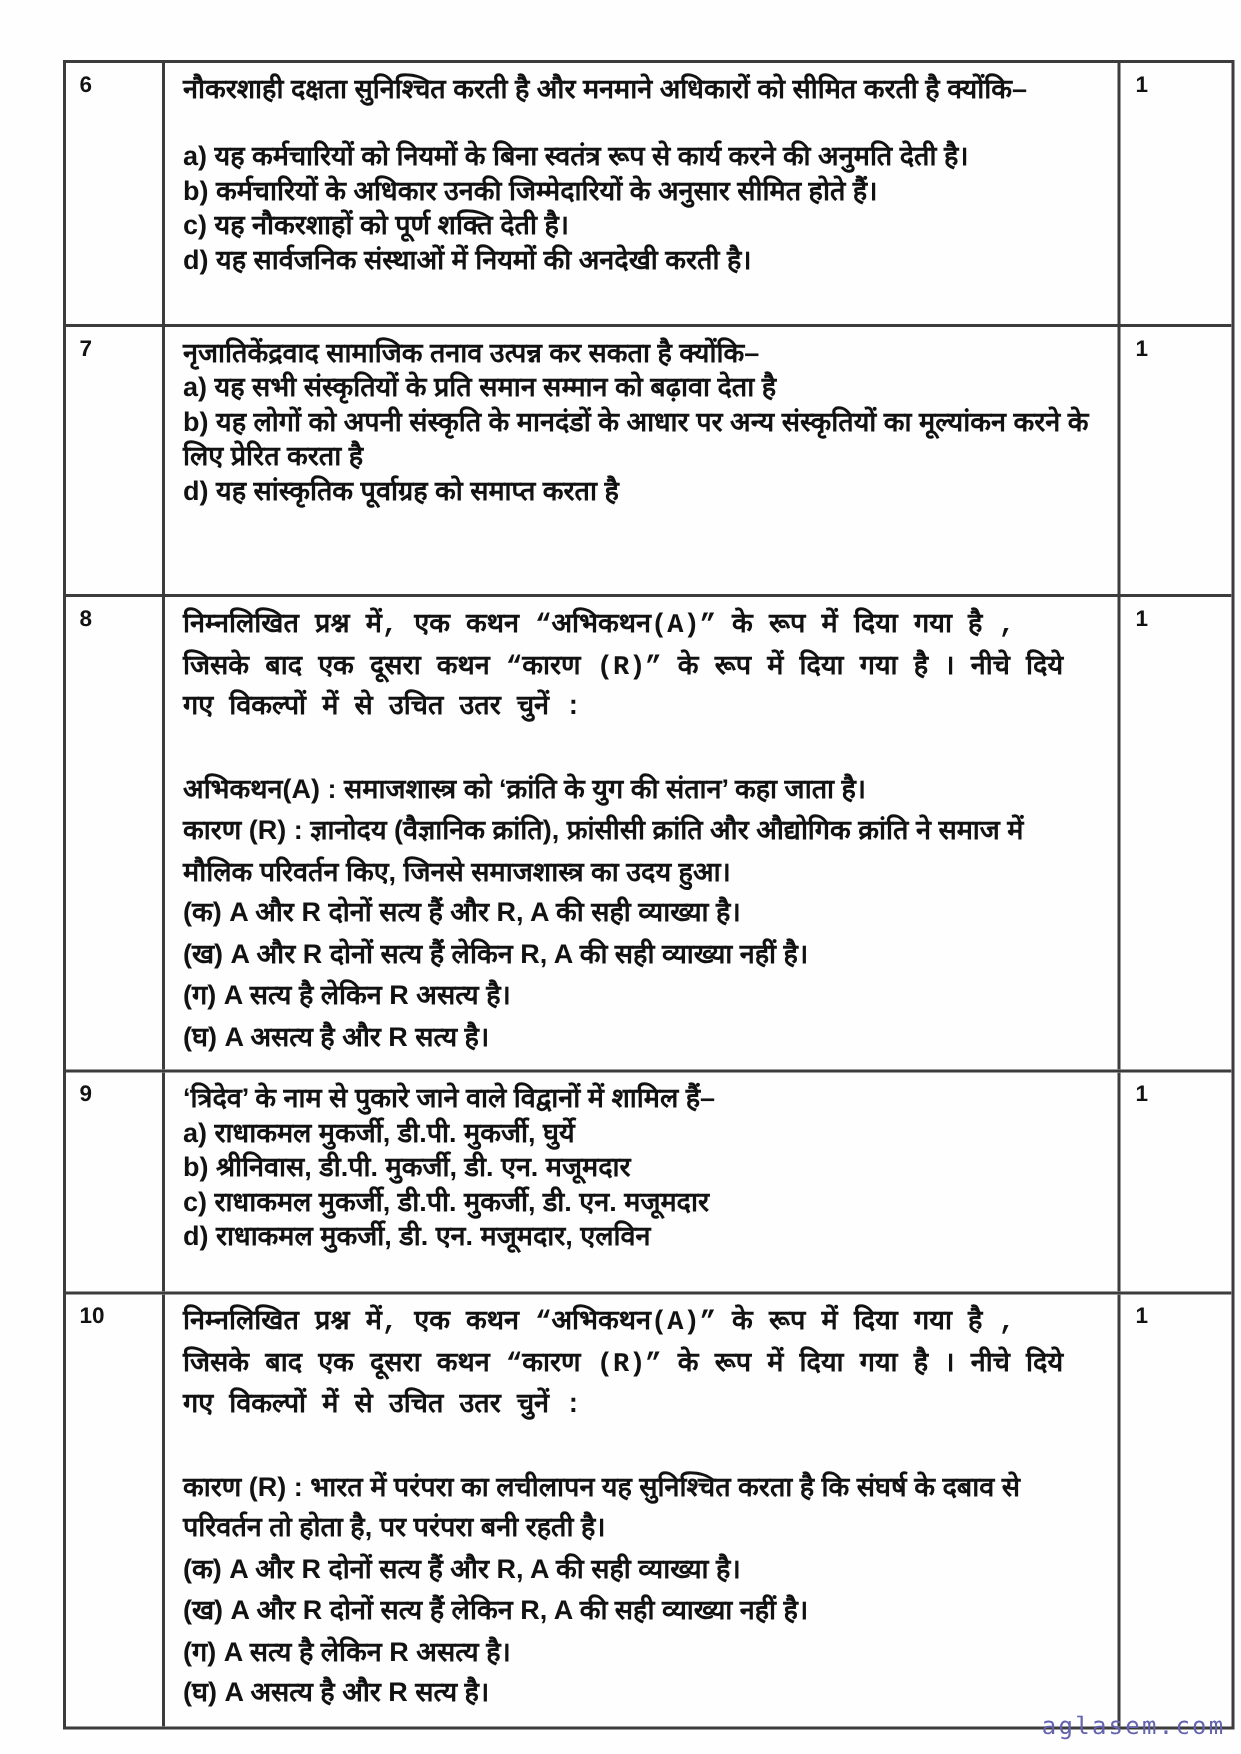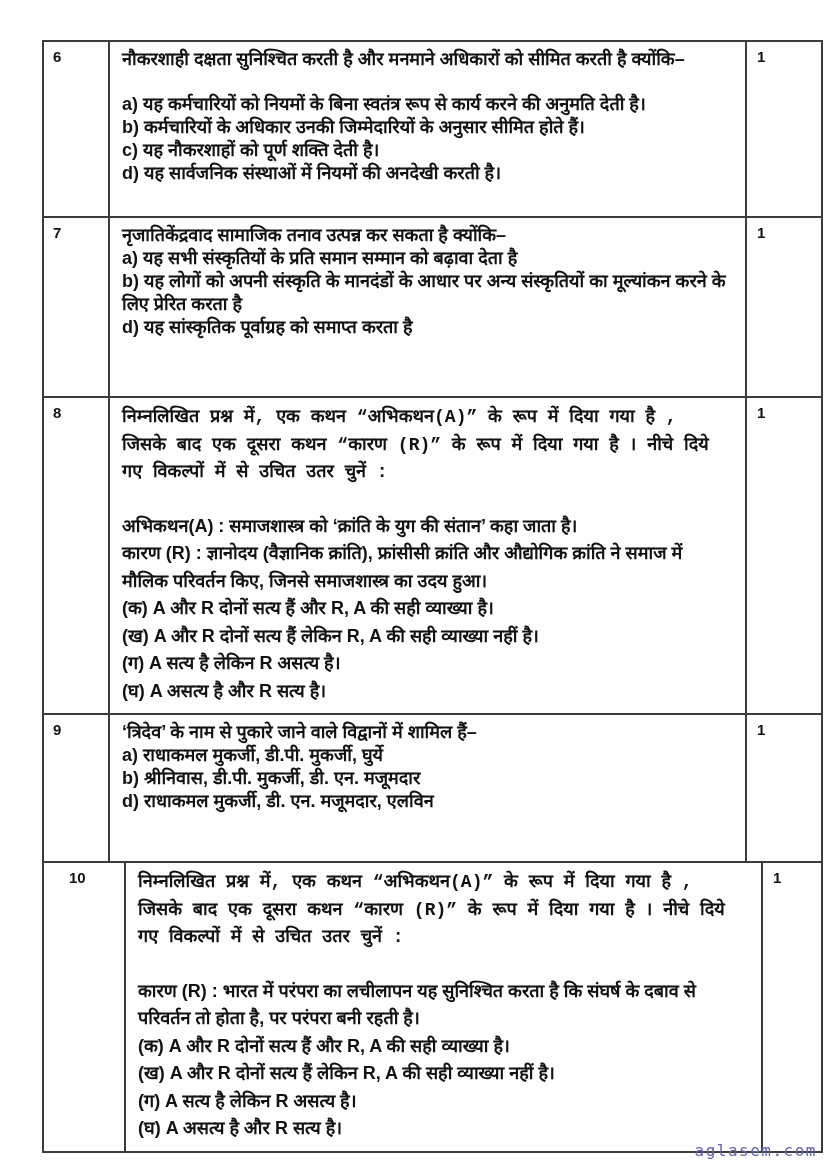--- a/index.html
+++ b/index.html
@@ -23,21 +23,21 @@
     width: 781px;
     border: 2px solid #3c3c3c;
     box-sizing: border-box;
   }
   .qrow {
     display: grid;
     grid-template-columns: 66px 637px 1fr;
     border-bottom: 2px solid #3c3c3c;
     box-sizing: border-box;
   }
-  .qrow:last-child { border-bottom: none; padding-left: 16px; }
+  .qrow:last-child { border-bottom: none; }
   .cell-num {
     border-right: 2px solid #3c3c3c;
     padding: 6px 0 0 9px;
     font-weight: bold;
     font-size: 15px;
     box-sizing: border-box;
   }
   .cell-text {
     border-right: 2px solid #3c3c3c;
     padding: 6px 14px 8px 12px;
@@ -114,20 +114,21 @@
       </div>
       <div class="cell-marks">1</div>
     </div>
 
     <div class="qrow r3">
       <div class="cell-num">9</div>
       <div class="cell-text dense">
         <p>‘त्रिदेव’ के नाम से पुकारे जाने वाले विद्वानों में शामिल हैं–</p>
         <p>a) राधाकमल मुकर्जी, डी.पी. मुकर्जी, घुर्ये</p>
         <p>b) श्रीनिवास, डी.पी. मुकर्जी, डी. एन. मजूमदार</p>
+        <p>c) राधाकमल मुकर्जी, डी.पी. मुकर्जी, डी. एन. मजूमदार</p>
         <p>d) राधाकमल मुकर्जी, डी. एन. मजूमदार, एलविन</p>
       </div>
       <div class="cell-marks">1</div>
     </div>
 
     <div class="qrow r4">
       <div class="cell-num">10</div>
       <div class="cell-text loose">
         <p class="gap-after-l">निम्नलिखित प्रश्न में, एक कथन “अभिकथन(A)” के रूप में दिया गया है , जिसके बाद एक दूसरा कथन “कारण (R)” के रूप में दिया गया है । नीचे दिये गए विकल्पों में से उचित उतर चुनें :</p>
         <p>कारण (R) : भारत में परंपरा का लचीलापन  यह सुनिश्चित करता है कि संघर्ष के दबाव से परिवर्तन तो होता है, पर परंपरा बनी रहती है।</p>

